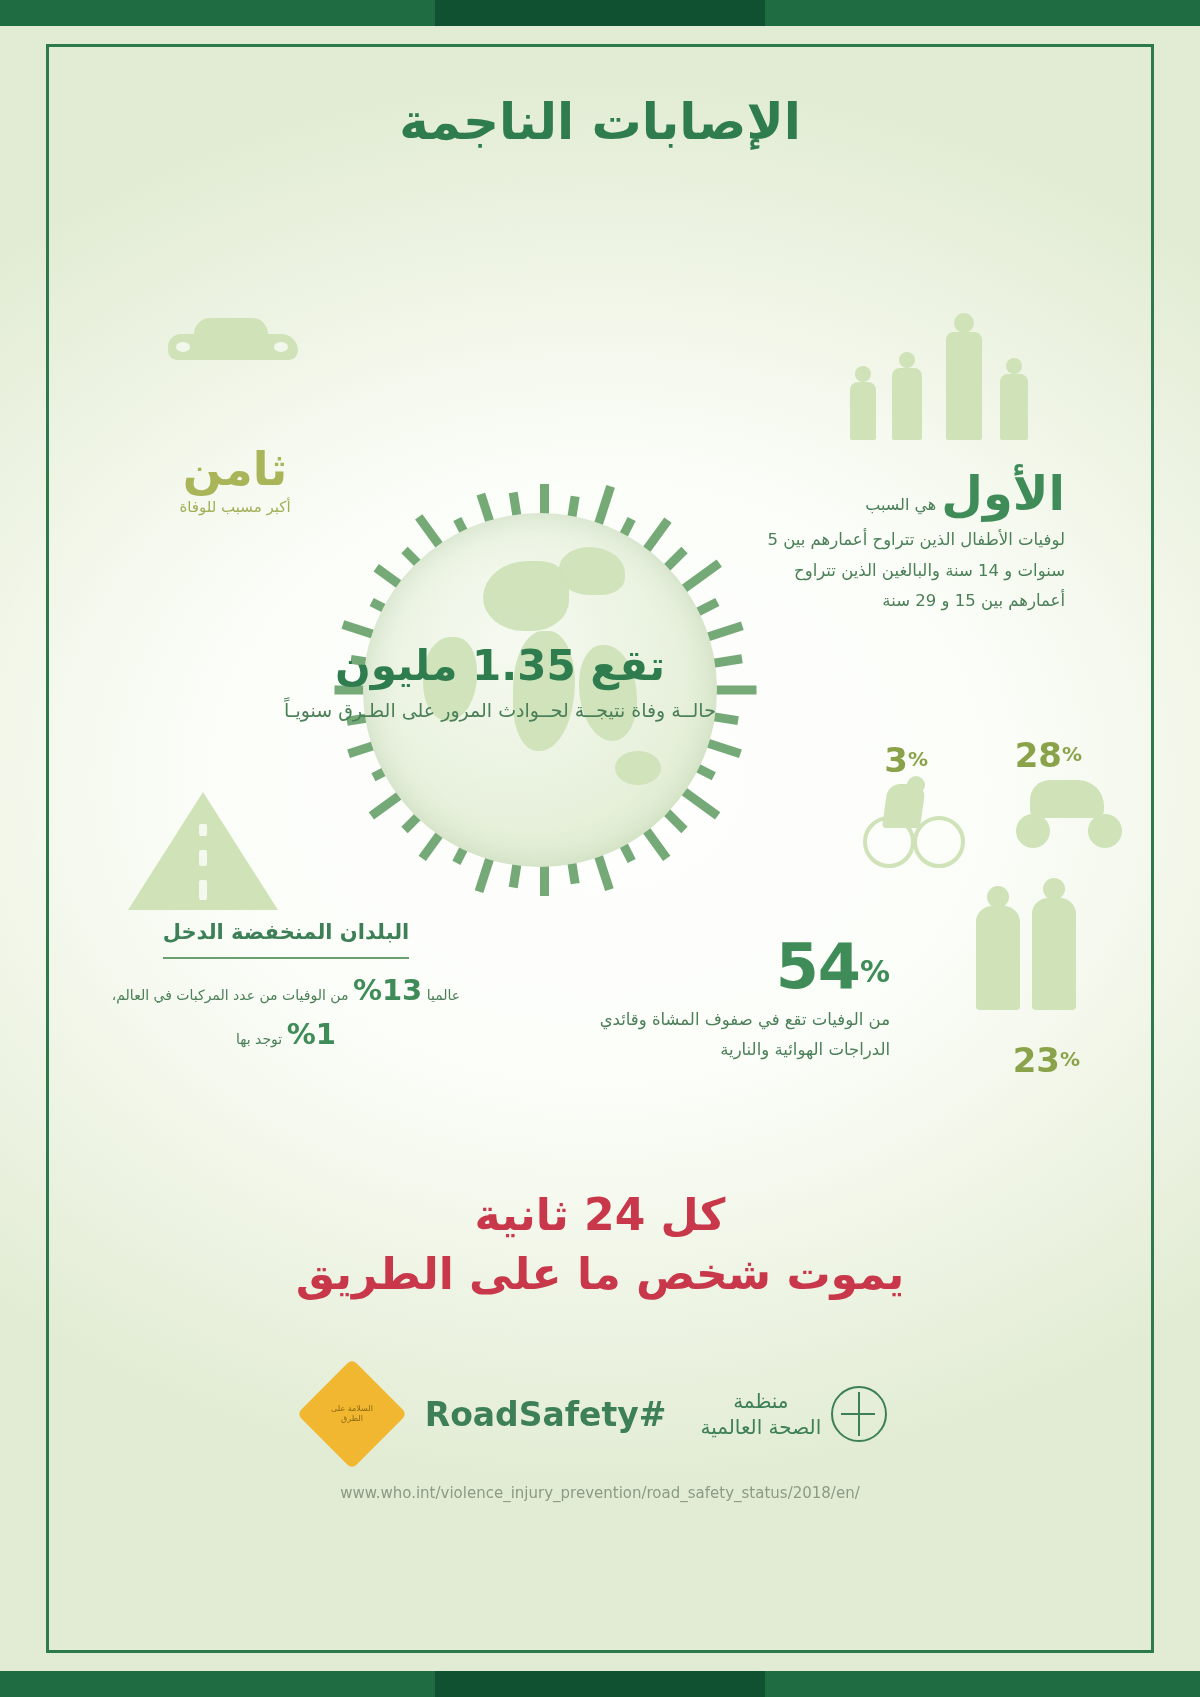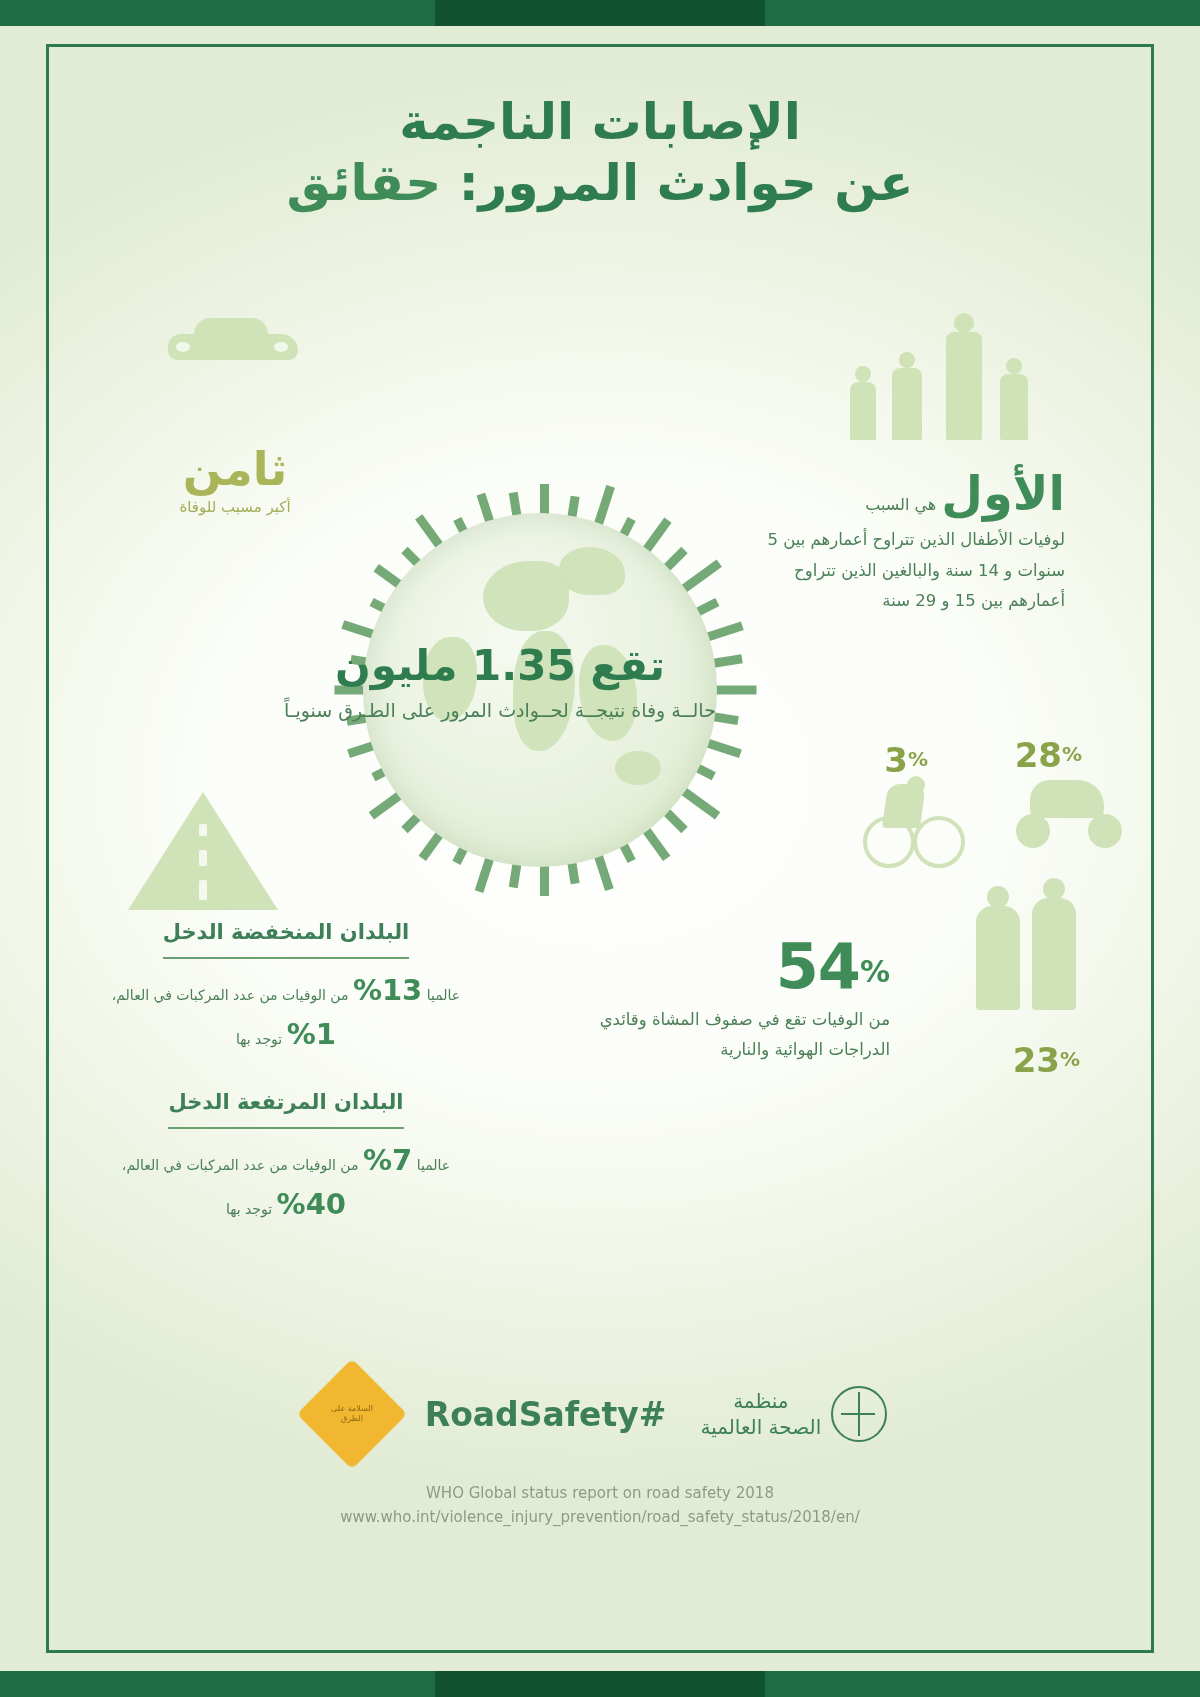--- a/index.html
+++ b/index.html
@@ -491,21 +491,20 @@
 <div class="poster">
 
   <div class="bar-top">
     <div class="notch"></div>
   </div>
 
   <div class="frame"></div>
 
   <div class="title">
     <span class="l1">الإصابات الناجمة</span>
-    <span class="l2"><span>عن حوادث المرور: </span><span class="accent">حقائق</span></span>
   </div>
 
   <div class="car-icon">
     <div class="car-body"></div>
     <div class="car-roof"></div>
     <div class="car-light l"></div>
     <div class="car-light r"></div>
   </div>
 
   <div class="block-eighth">
@@ -637,50 +636,42 @@
       <div class="head">البلدان المنخفضة الدخل</div>
       <div class="row">
         <span>عالميا</span>
         <span class="big">13%</span>
         <span>من الوفيات</span>
         <span>من عدد المركبات في العالم،</span>
         <span class="big">1%</span>
         <span>توجد بها</span>
       </div>
     </div>
-    <div class="blk">
-      <div class="head">البلدان المرتفعة الدخل</div>
-      <div class="row">
-        <span>عالميا</span>
-        <span class="big">7%</span>
-        <span>من الوفيات</span>
-        <span>من عدد المركبات في العالم،</span>
-        <span class="big">40%</span>
-        <span>توجد بها</span>
-      </div>
-    </div>
-  </div>
-
+  </div>
+
+  <div class="statement">
+    <span class="l1">كل 24 ثانية</span>
+    <span class="l2">يموت شخص ما على الطريق</span>
+  </div>
 
   <div class="footer">
     <div class="footer-row">
       <div class="who">
         <div class="who-logo"></div>
         <div class="who-text">
           <div>منظمة</div>
           <div>الصحة العالمية</div>
         </div>
       </div>
       <div class="hashtag">#RoadSafety</div>
       <div class="diamond">
         <span>السلامة على الطرق</span>
       </div>
     </div>
     <div class="source">
-      <div>WHO Global status report on road safety 2018</div>
       <div>www.who.int/violence_injury_prevention/road_safety_status/2018/en/</div>
     </div>
   </div>
 
   <div class="bar-bottom">
     <div class="notch"></div>
   </div>
 </div>
 
 </body></html>

